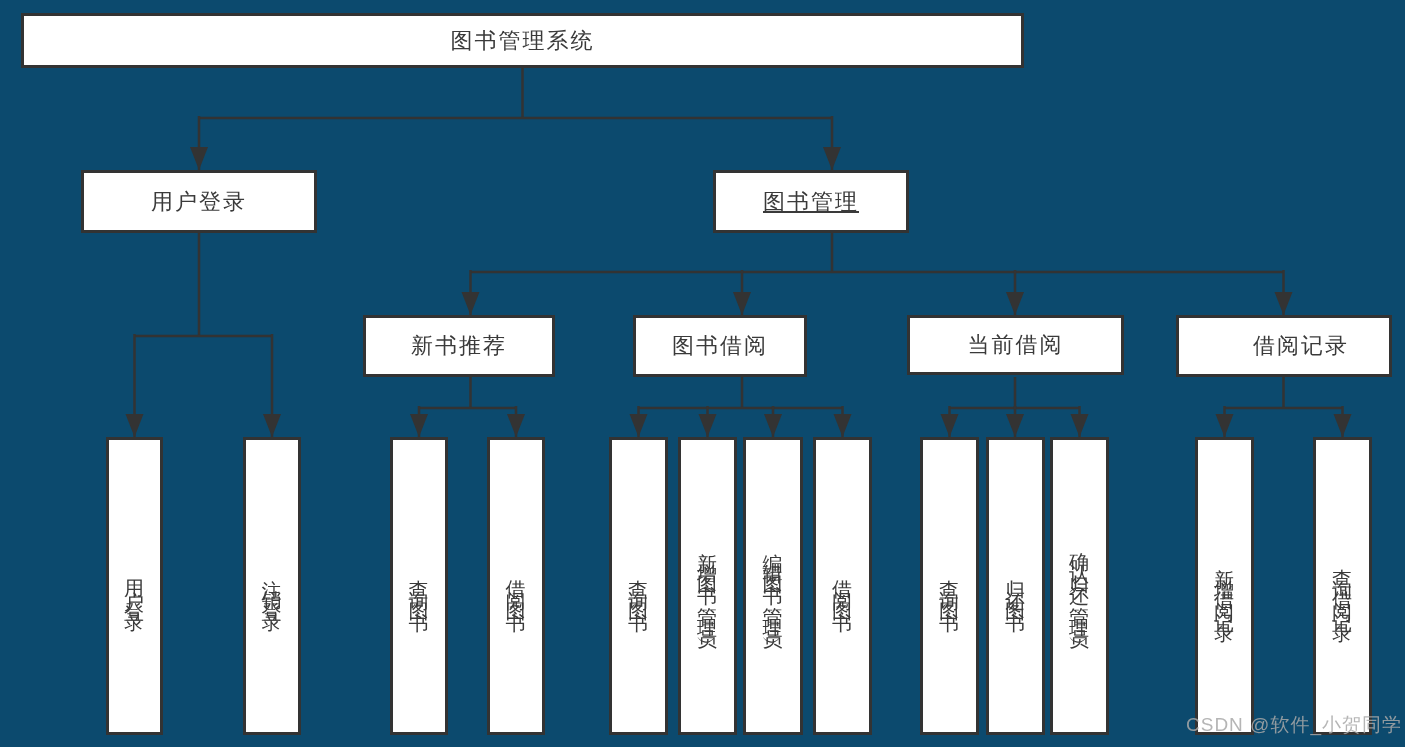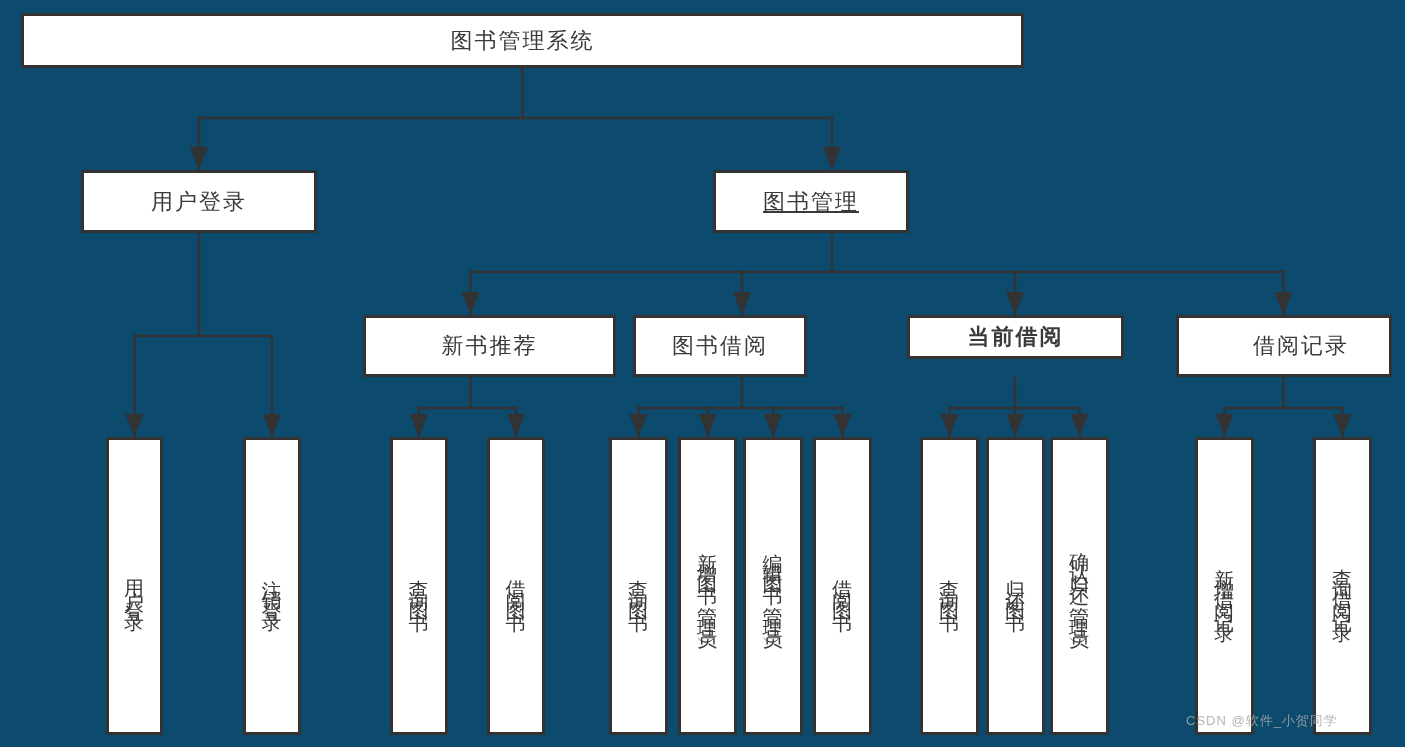--- a/index.html
+++ b/index.html
@@ -18,21 +18,21 @@
     color:#3a3a3a;font-size:22px;letter-spacing:2px;
     z-index:2;white-space:nowrap;
   }
   .leaf{
     writing-mode:vertical-rl;text-orientation:mixed;
     font-size:20px;letter-spacing:11px;line-height:1;
     white-space:normal;
   }
   .watermark{
     position:absolute;left:1186px;top:712px;z-index:4;
-    font-size:13px;color:rgba(168,168,168,0.85);
+    font-size:19px;color:rgba(168,168,168,0.85);
     letter-spacing:1px;white-space:nowrap;
   }
 </style>
 </head>
 <body>
 
 <div class="canvas">
 
   <svg class="edges" width="1405" height="747" viewBox="0 0 1405 747">
     <defs>
@@ -82,23 +82,23 @@
       <line x1="1224.5" y1="406" x2="1224.5" y2="437" marker-end="url(#ah)"></line>
       <line x1="1342.5" y1="406" x2="1342.5" y2="437" marker-end="url(#ah)"></line>
     </g>
   </svg>
 
   <div class="node" style="left:21px;top:13px;width:1003px;height:55px;">图书管理系统</div>
 
   <div class="node" style="left:81px;top:170px;width:236px;height:63px;">用户登录</div>
   <div class="node" style="left:713px;top:170px;width:196px;height:63px;text-decoration:underline;">图书管理</div>
 
-  <div class="node" style="left:363px;top:315px;width:253px;height:62px;">新书推荐</div>
+  <div class="node" style="left:363px;top:315px;width:192px;height:62px;">新书推荐</div>
   <div class="node" style="left:633px;top:315px;width:174px;height:62px;">图书借阅</div>
-  <div class="node" style="left:907px;top:315px;width:217px;height:44px;font-weight:bold;">当前借阅</div>
+  <div class="node" style="left:907px;top:315px;width:217px;height:60px;">当前借阅</div>
   <div class="node" style="left:1176px;top:315px;width:216px;height:62px;padding-left:34px;">借阅记录</div>
 
   <div class="node leaf" style="left:106px;top:437px;width:57px;height:298px;">用户登录</div>
   <div class="node leaf" style="left:243px;top:437px;width:58px;height:298px;">注销登录</div>
 
   <div class="node leaf" style="left:390px;top:437px;width:58px;height:298px;">查询图书</div>
   <div class="node leaf" style="left:487px;top:437px;width:58px;height:298px;">借阅图书</div>
 
   <div class="node leaf" style="left:609px;top:437px;width:59px;height:298px;">查询图书</div>
   <div class="node leaf" style="left:678px;top:437px;width:59px;height:298px;">新增图书（管理员）</div>

